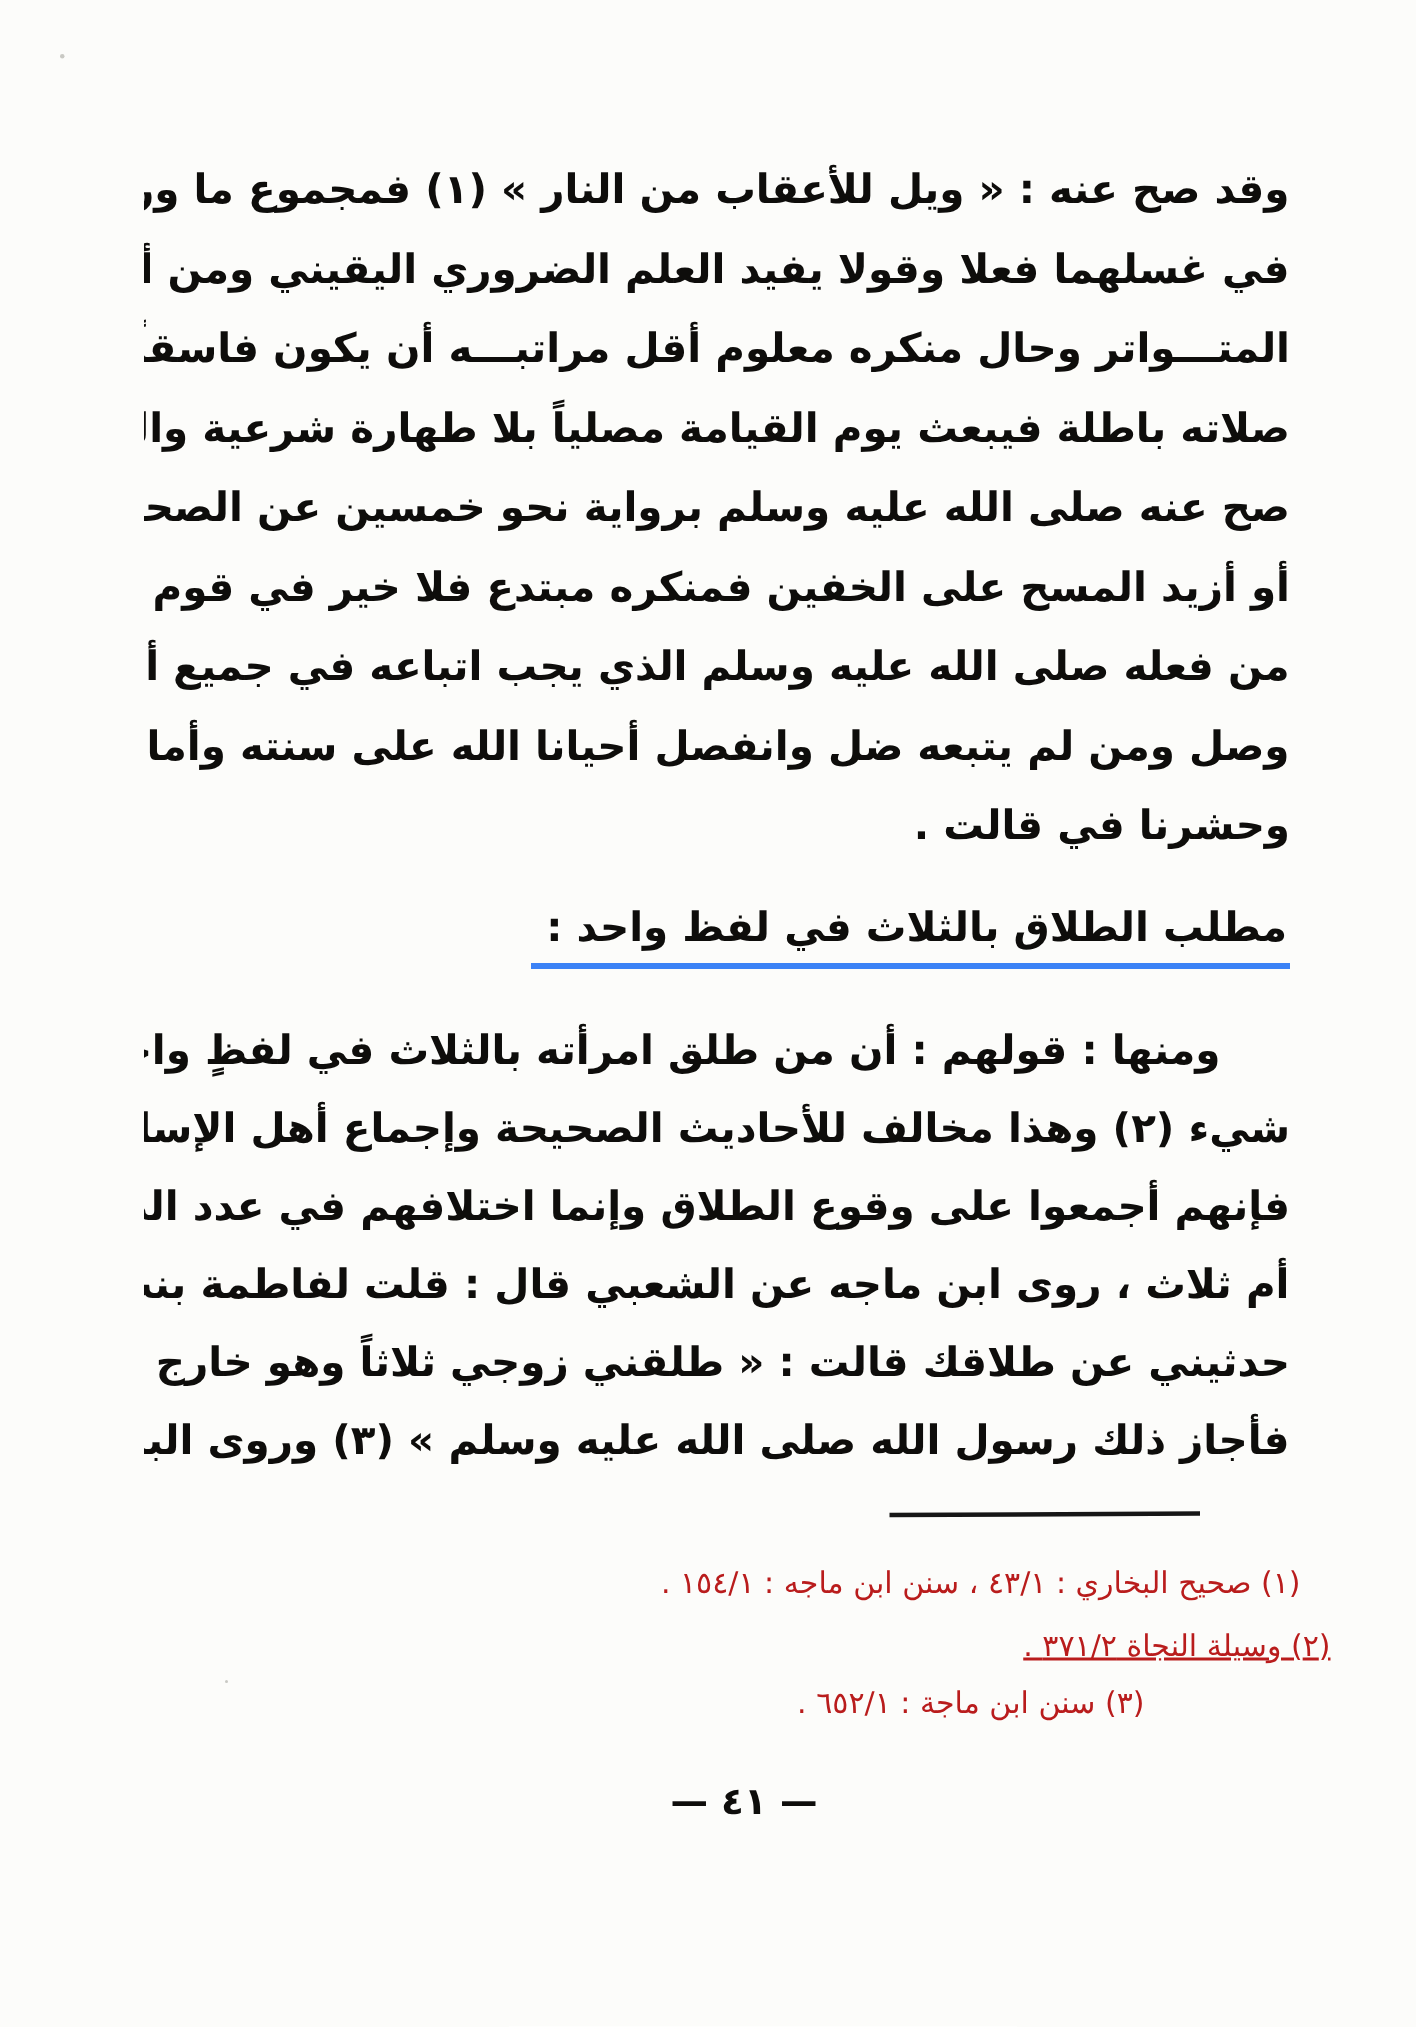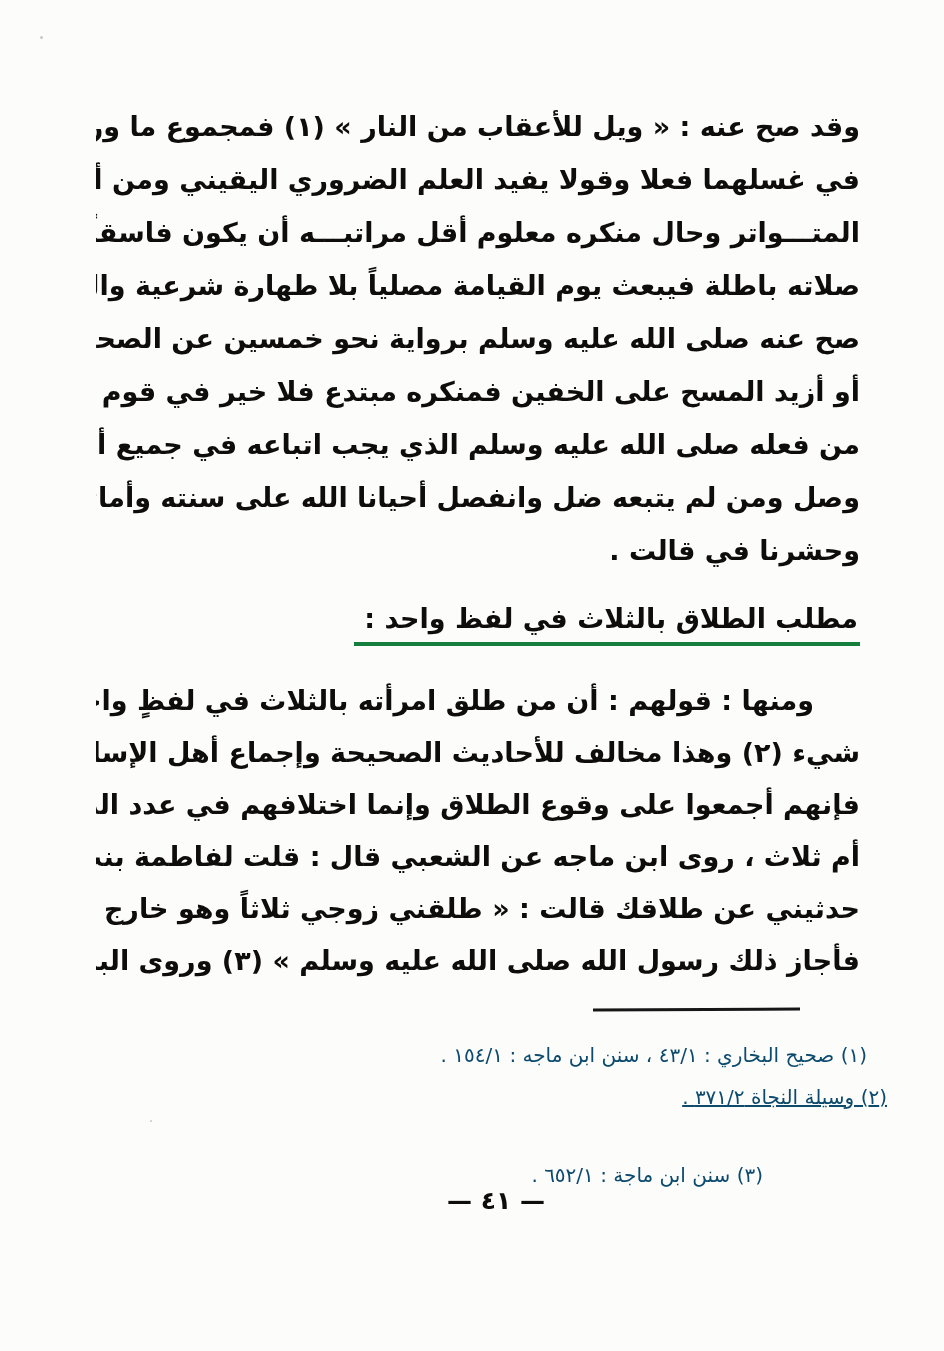--- a/index.html
+++ b/index.html
@@ -42,42 +42,42 @@
     position: absolute;
     top: 599px;
     right: 84px;
   }
   .heading {
     display: inline-block;
     font-size: 27px;
     font-weight: bold;
     line-height: 40px;
     padding: 0 2px 3px 10px;
-    border-bottom: 4px solid #15803d;
+    border-bottom: 4px solid #3b82f6;
   }
   .fn-divider {
     position: absolute;
     top: 1008px;
     right: 144px;
     width: 207px;
     height: 3px;
     background: #161616;
     transform: rotate(-0.3deg);
   }
   .footnote {
     position: absolute;
     font-size: 20px;
     font-weight: normal;
     line-height: 30px;
     white-space: nowrap;
-    color: #0c4a6e;
+    color: #b91c1c;
   }
   #fn1 { top: 1040px; right: 77px; }
   #fn2 { top: 1082px; right: 57px; text-decoration: underline; }
-  #fn3 { top: 1160px; right: 181px; }
+  #fn3 { top: 1120px; right: 181px; }
   .page-number {
     position: absolute;
     top: 1186px;
     left: 0;
     right: 0;
     text-align: center;
     font-size: 25px;
     font-weight: bold;
     letter-spacing: 4px;
     margin-left: 48px;

